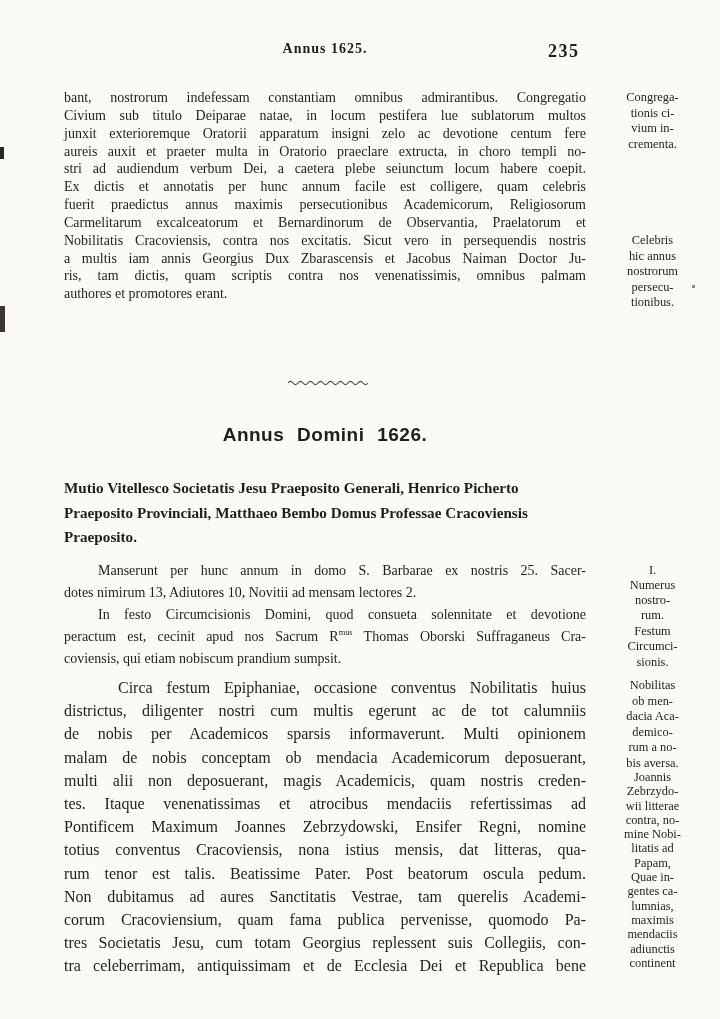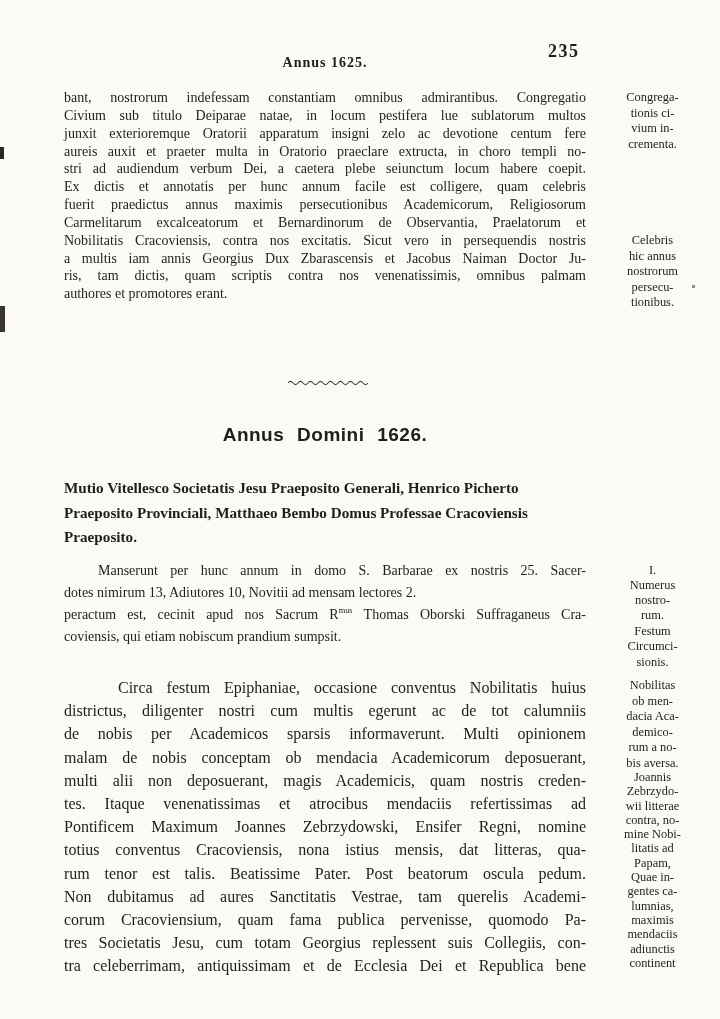--- a/index.html
+++ b/index.html
@@ -3,21 +3,21 @@
 <meta charset="utf-8">
 <style>
   html, body { margin:0; padding:0; background:#e8e6e1; }
   .page {
     position:relative; width:720px; height:1019px; margin:0 auto;
     background:#fbfaf7; color:#201e1b; overflow:hidden;
     font-family:"Liberation Serif","DejaVu Serif",serif;
   }
   
   .running-title {
-    position:absolute; left:64px; top:55px; width:522px;
+    position:absolute; left:64px; top:41px; width:522px;
     text-align:center; font-weight:bold; font-size:14px; letter-spacing:1px;
   }
   .page-number {
     position:absolute; left:548px; top:41px; width:60px;
     font-weight:bold; font-size:18px; letter-spacing:1.5px;
   }
   
   .main { position:absolute; left:64px; top:0; width:522px; height:1019px; }
   .tblock { position:absolute; left:0; width:522px; }
   #para1625   { top:89px;  font-size:14px;   line-height:17.85px; }
@@ -85,20 +85,21 @@
 
     <div id="dedication" class="tblock">
         <div class="cline">Mutio Vitellesco Societatis Jesu Praeposito Generali, Henrico Picherto</div>
         <div class="cline">Praeposito Provinciali, Matthaeo Bembo Domus Professae Cracoviensis</div>
         <div class="cline">Praeposito.</div>
       </div>
 
     <div id="numerus" class="tblock">
         <div class="jline indent">Manserunt per hunc annum in domo S. Barbarae ex nostris 25. Sacer-</div>
         <div class="jline last">dotes nimirum 13, Adiutores 10, Novitii ad mensam lectores 2.</div>
+        <div class="jline indent">In festo Circumcisionis Domini, quod consueta solennitate et devotione</div>
         <div class="jline">peractum est, cecinit apud nos Sacrum R<sup>mus</sup> Thomas Oborski Suffraganeus Cra-</div>
         <div class="jline last">coviensis, qui etiam nobiscum prandium sumpsit.</div>
       </div>
 
     <div id="epiphania" class="tblock">
         <div class="jline indent">Circa festum Epiphaniae, occasione conventus Nobilitatis huius</div>
         <div class="jline">districtus, diligenter nostri cum multis egerunt ac de tot calumniis</div>
         <div class="jline">de nobis per Academicos sparsis informaverunt. Multi opinionem</div>
         <div class="jline">malam de nobis conceptam ob mendacia Academicorum deposuerant,</div>
         <div class="jline">multi alii non deposuerant, magis Academicis, quam nostris creden-</div>

